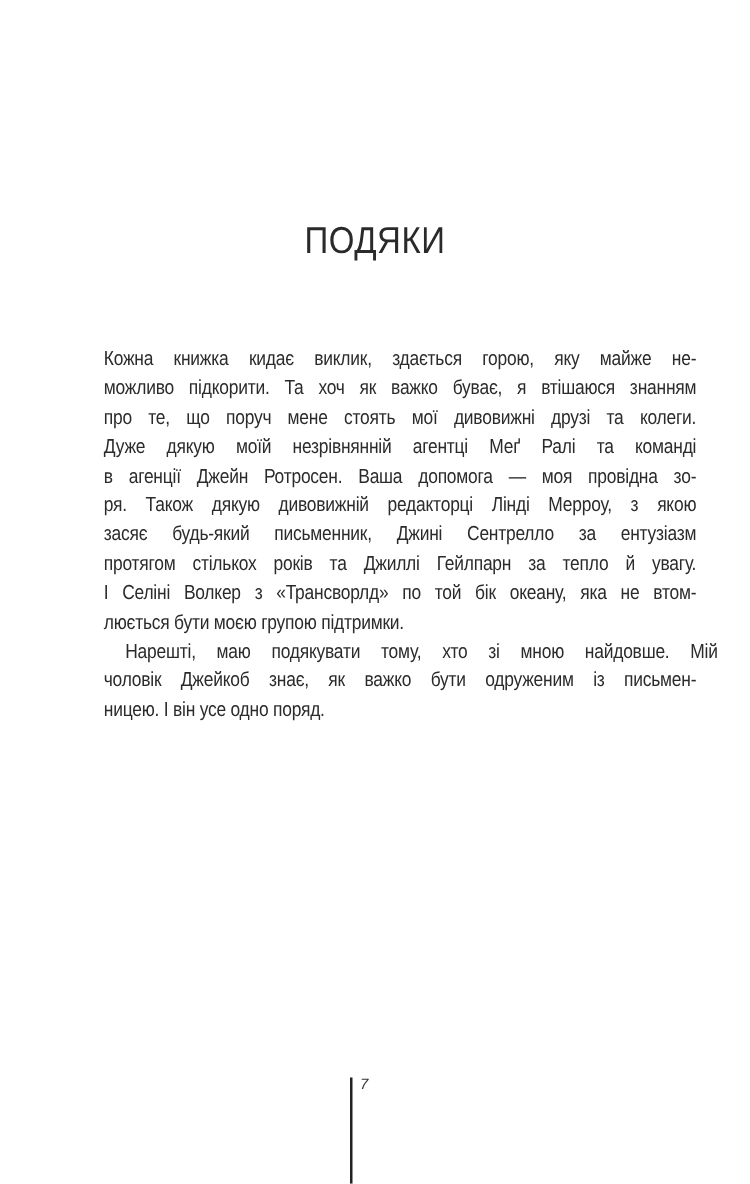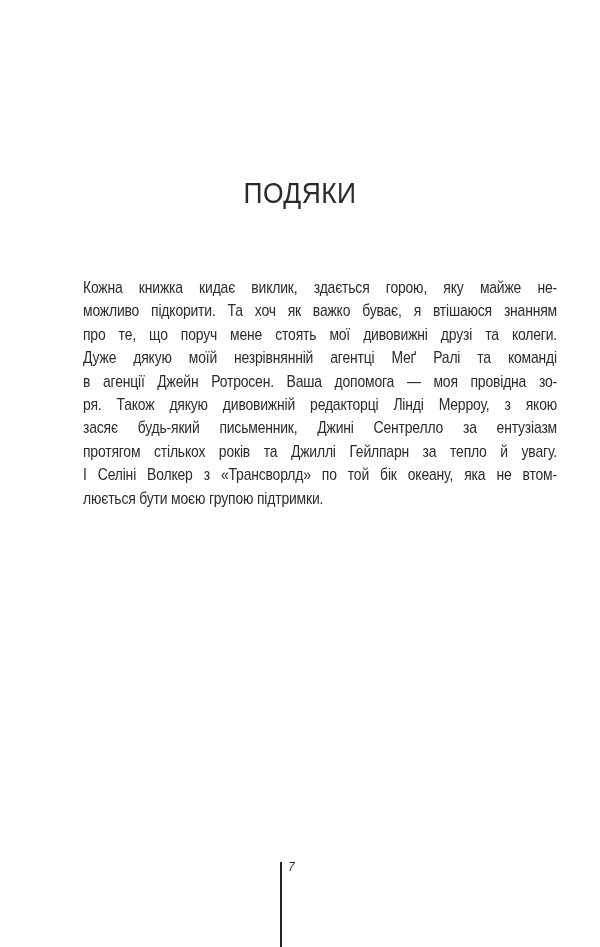--- a/index.html
+++ b/index.html
@@ -42,17 +42,22 @@
       <div class="line cond" style="display: block; width: 551.163px; transform: scaleX(0.86);">можливо підкорити. Та хоч як важко буває, я втішаюся знанням</div>
       <div class="line cond" style="display: block; width: 551.163px; transform: scaleX(0.86);">про те, що поруч мене стоять мої дивовижні друзі та колеги.</div>
       <div class="line cond" style="display: block; width: 551.163px; transform: scaleX(0.86);">Дуже дякую моїй незрівнянній агентці Меґ Ралі та команді</div>
       <div class="line cond" style="display: block; width: 551.163px; transform: scaleX(0.86);">в агенції Джейн Ротросен. Ваша допомога — моя провідна зо-</div>
       <div class="line cond" style="display: block; width: 551.163px; transform: scaleX(0.86);">ря. Також дякую дивовижній редакторці Лінді Мерроу, з якою</div>
       <div class="line cond" style="display: block; width: 551.163px; transform: scaleX(0.86);">засяє будь-який письменник, Джині Сентрелло за ентузіазм</div>
       <div class="line cond" style="display: block; width: 551.163px; transform: scaleX(0.86);">протягом стількох років та Джиллі Гейлпарн за тепло й увагу.</div>
       <div class="line cond" style="display: block; width: 551.163px; transform: scaleX(0.86);">І Селіні Волкер з «Трансворлд» по той бік океану, яка не втом-</div>
       <div class="line cond last" style="display: block; width: auto; transform: scaleX(0.86);">люється бути моєю групою підтримки.</div>
     </div>
+    <div>
+      <div class="line cond indent" style="display: block; width: 551.163px; transform: scaleX(0.86);">Нарешті, маю подякувати тому, хто зі мною найдовше. Мій</div>
+      <div class="line cond" style="display: block; width: 551.163px; transform: scaleX(0.86);">чоловік Джейкоб знає, як важко бути одруженим із письмен-</div>
+      <div class="line cond last" style="display: block; width: auto; transform: scaleX(0.86);">ницею. І він усе одно поряд.</div>
+    </div>
   </div>
 
   <div class="folio-rule"></div>
   <div class="folio-num">7</div>
 </div>
 
 </body></html>

